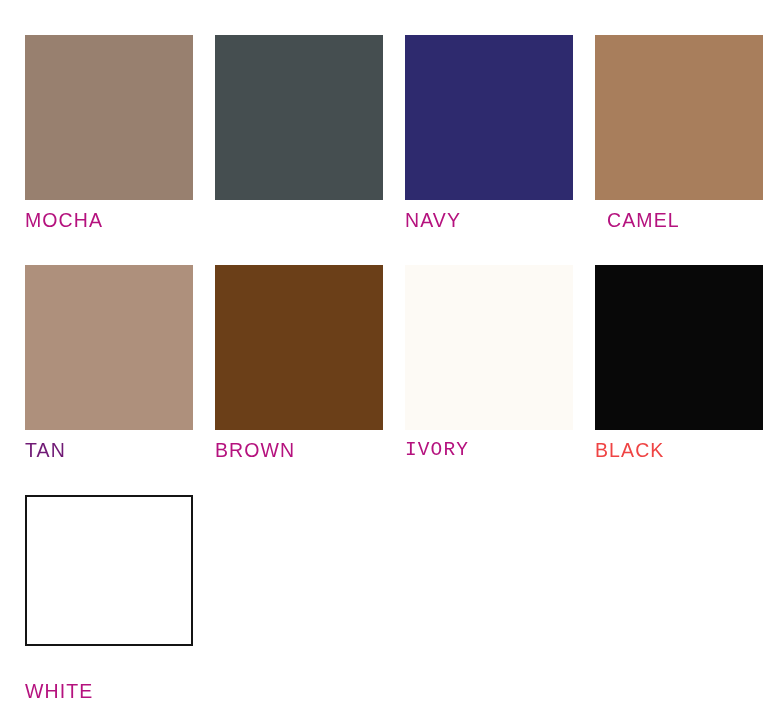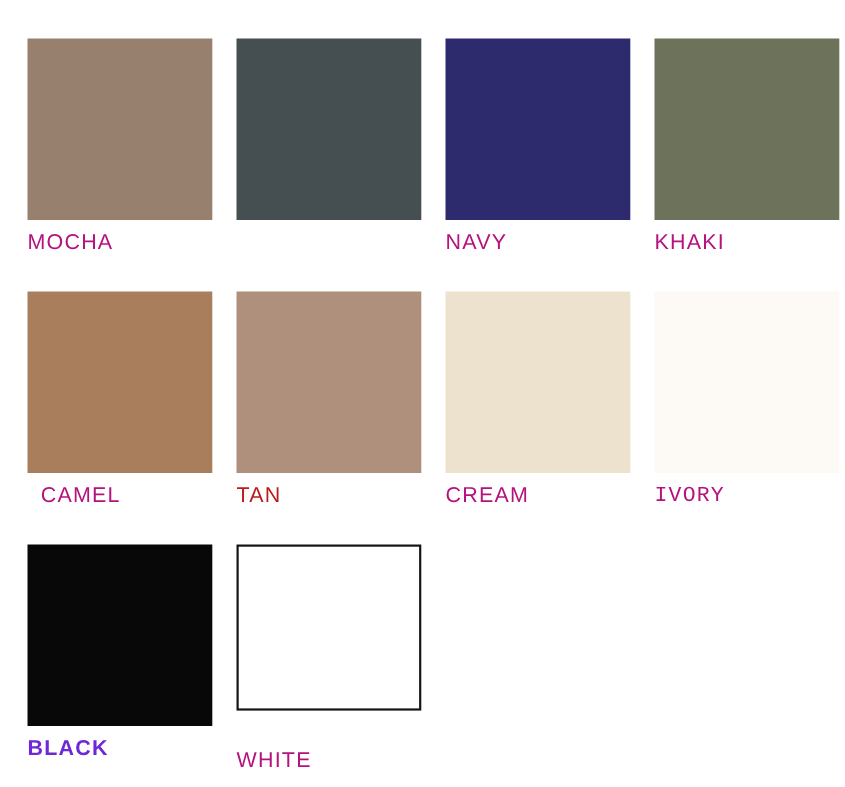--- a/index.html
+++ b/index.html
@@ -75,41 +75,37 @@
         <div class="swatch-label" style="color: rgb(181, 18, 126);">MOCHA</div>
       </div>
       <div class="swatch-cell">
         <div class="swatch-chip" style="background-color: rgb(69, 78, 80);"></div>
       </div>
       <div class="swatch-cell">
         <div class="swatch-chip" style="background-color: rgb(46, 42, 110);"></div>
         <div class="swatch-label" style="color: rgb(181, 18, 126); text-align: center;">NAVY</div>
       </div>
       <div class="swatch-cell">
-        <div class="swatch-chip" style="background-color: rgb(109, 115, 91);"></div>
-        <div class="swatch-label" style="color: rgb(181, 18, 126);">KHAKI</div>
-      </div>
-      <div class="swatch-cell">
         <div class="swatch-chip" style="background-color: rgb(168, 126, 92);"></div>
         <div class="swatch-label" style="color: rgb(181, 18, 126); margin-left: 12px;">CAMEL</div>
       </div>
       <div class="swatch-cell">
         <div class="swatch-chip" style="background-color: rgb(174, 144, 124);"></div>
-        <div class="swatch-label" style="color: #b91c1c;">TAN</div>
+        <div class="swatch-label" style="color: #701a75;">TAN</div>
       </div>
       <div class="swatch-cell">
-        <div class="swatch-chip" style="background-color: rgb(237, 226, 205);"></div>
-        <div class="swatch-label" style="color: rgb(181, 18, 126);">CREAM</div>
+        <div class="swatch-chip" style="background-color: rgb(107, 63, 24);"></div>
+        <div class="swatch-label" style="color: rgb(181, 18, 126);">BROWN</div>
       </div>
       <div class="swatch-cell">
         <div class="swatch-chip" style="background-color: rgb(253, 250, 245);"></div>
         <div class="swatch-label" style="color: rgb(181, 18, 126); font-family: Liberation Mono, monospace;">IVORY</div>
       </div>
       <div class="swatch-cell">
         <div class="swatch-chip" style="background-color: rgb(8, 8, 8);"></div>
-        <div class="swatch-label" style="color: #6d28d9; font-weight: bold;">BLACK</div>
+        <div class="swatch-label" style="color: #ef4444;">BLACK</div>
       </div>
       <div class="swatch-cell">
         <div class="swatch-chip bordered" style="background-color: rgb(255, 255, 255);"></div>
         <div class="swatch-label" style="color: rgb(181, 18, 126); margin-top: 36px;">WHITE</div>
       </div>
     </div>
 </div>
 
 </body></html>

